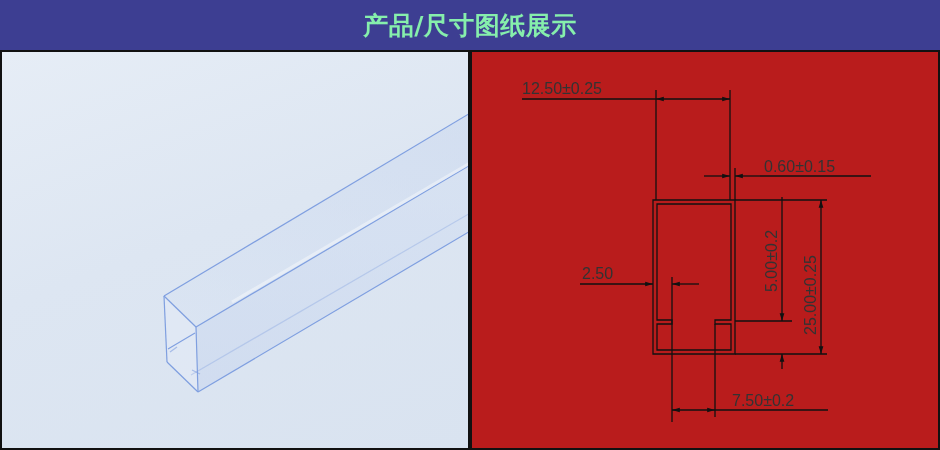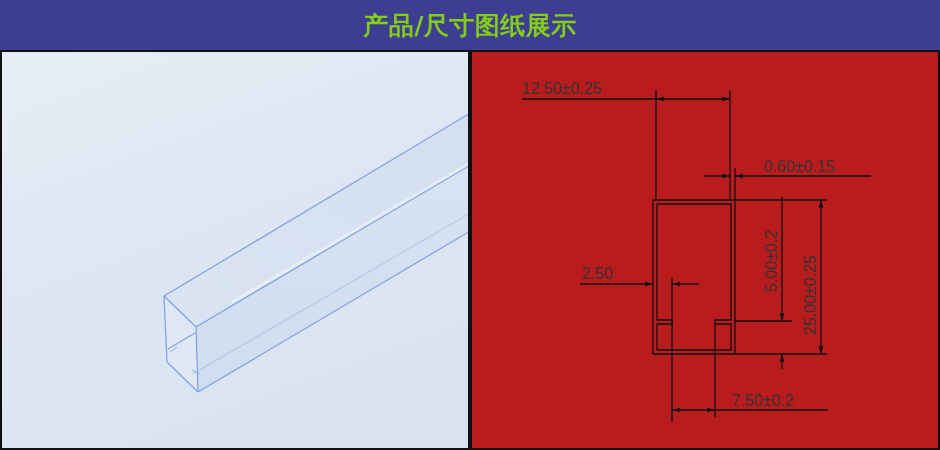--- a/index.html
+++ b/index.html
@@ -1,18 +1,18 @@
 <!DOCTYPE html>
 <html><head>
 <meta charset="utf-8">
 <style>
   html, body { margin: 0; padding: 0; }
   body { width: 940px; height: 450px; position: relative; overflow: hidden; background: #ffffff; font-family: "DejaVu Sans", sans-serif; }
   .header { position: absolute; left: 0; top: 0; width: 940px; height: 50px; background: #3d3e92; display: flex; align-items: center; justify-content: center; }
-  .header-title { color: #84cc16; font-size: 25px; font-weight: bold; letter-spacing: 0.5px; font-family: "DejaVu Sans", sans-serif; }
+  .header-title { color: #86efac; font-size: 25px; font-weight: bold; letter-spacing: 0.5px; font-family: "DejaVu Sans", sans-serif; }
   .panel { position: absolute; top: 50px; height: 400px; box-sizing: border-box; border: 2px solid #111; overflow: hidden; }
   .panel-photo { left: 0; width: 470px; background: linear-gradient(160deg, #e6edf6 0%, #dde6f2 45%, #d9e3f0 100%); }
   .panel-drawing { left: 470px; width: 470px; background: #b91c1c; }
   svg { position: absolute; left: 0; top: 0; }
   .dim-text { font-family: "Liberation Sans", sans-serif; font-size: 16px; fill: #333; }
 </style>
 </head>
 <body>
 
 <div class="header">

